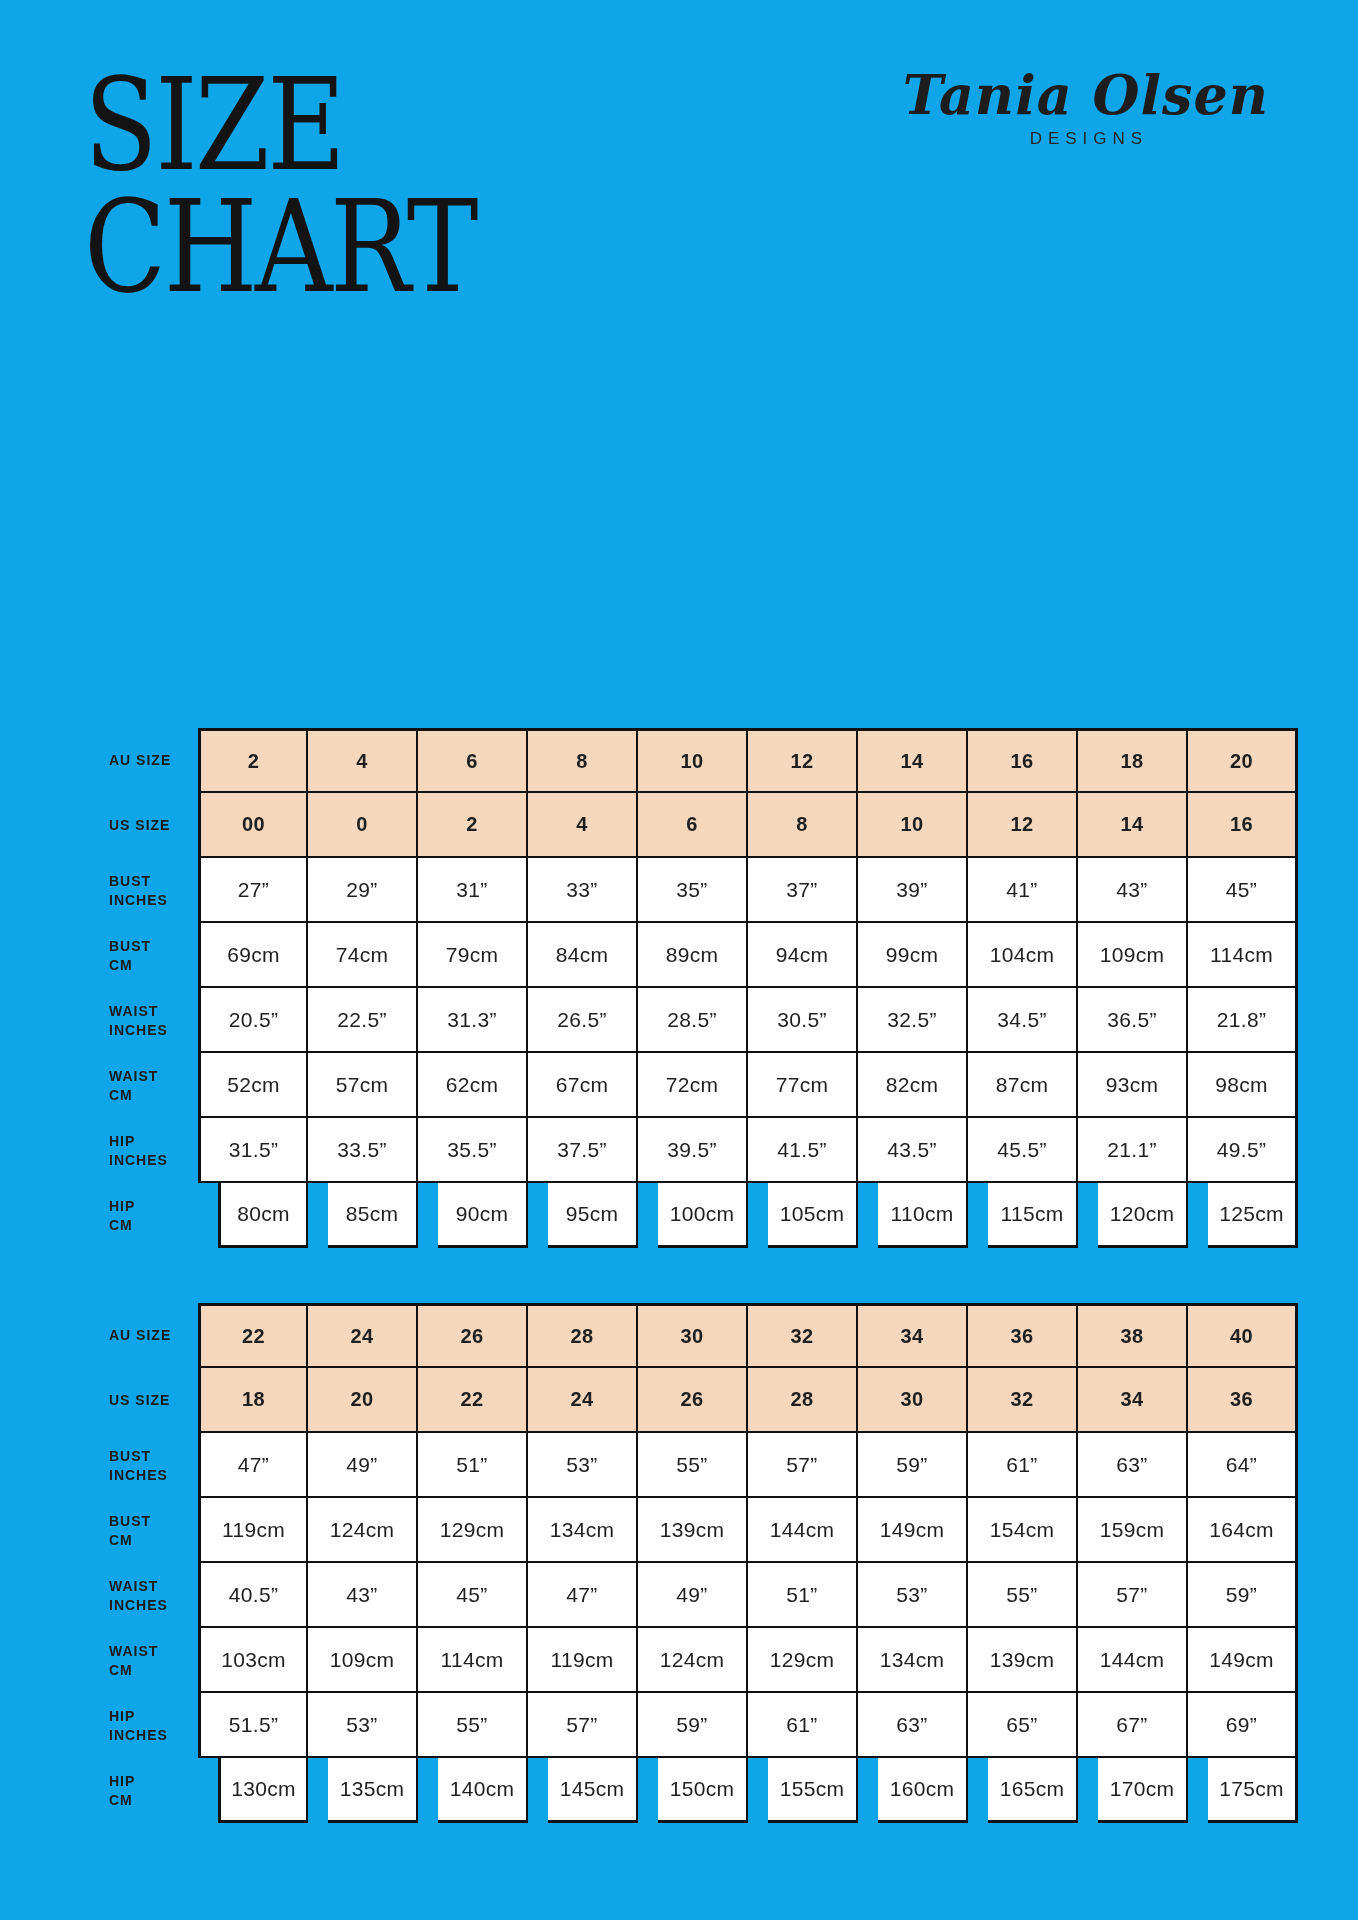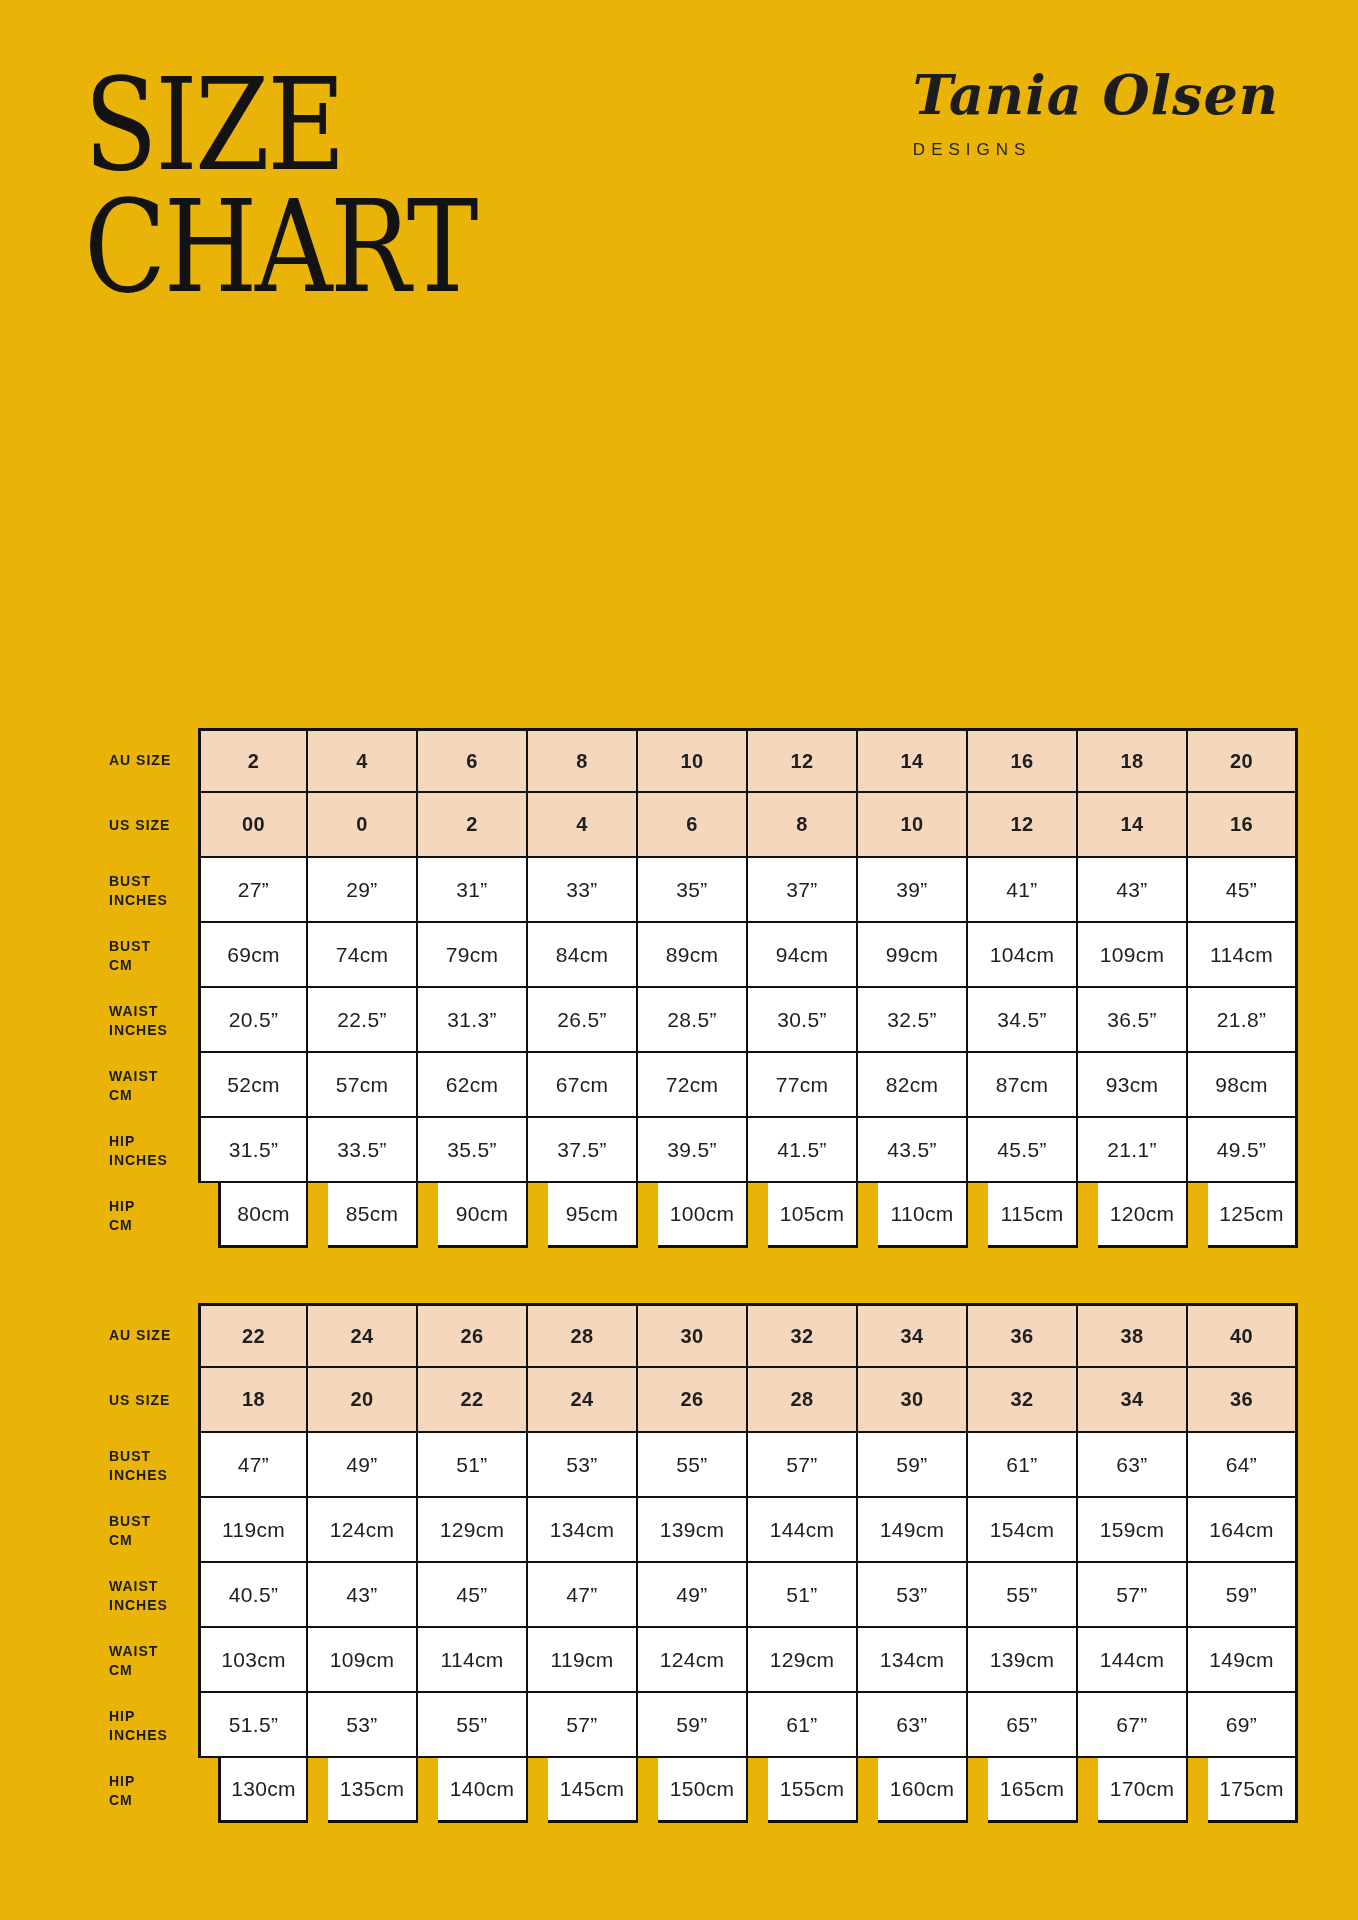--- a/index.html
+++ b/index.html
@@ -6,21 +6,21 @@
     margin: 0;
     padding: 0;
     background: #ffffff;
     font-family: "Liberation Sans", sans-serif;
     color: #1a1a1a;
   }
   #page {
     position: relative;
     width: 1358px;
     height: 1920px;
-    background: #eab308;
+    background: #0ea5e9;
     overflow: hidden;
   }
 
   
   .title {
     position: absolute;
     left: 84px;
     top: 64px;
     font-family: "DejaVu Serif", serif;
     font-weight: 400;
@@ -30,34 +30,34 @@
     color: #131313;
     transform: scaleX(0.84);
     transform-origin: left top;
     white-space: nowrap;
   }
 
   
   .brand {
     position: absolute;
     top: 66px;
-    right: 79px;
-    text-align: left;
+    right: 89px;
+    text-align: center;
   }
   .brand-name {
     font-family: "DejaVu Serif", serif;
     font-style: italic;
     font-weight: 600;
     font-size: 54px;
     line-height: 1.1;
     color: #1d1d1d;
     letter-spacing: 1px;
   }
   .brand-sub {
-    margin-top: 15px;
+    margin-top: 4px;
     font-family: "Liberation Sans", sans-serif;
     font-size: 17px;
     font-weight: 500;
     letter-spacing: 6px;
     color: #262626;
     margin-right: -6px; 
   }
 
   
   .size-table {

